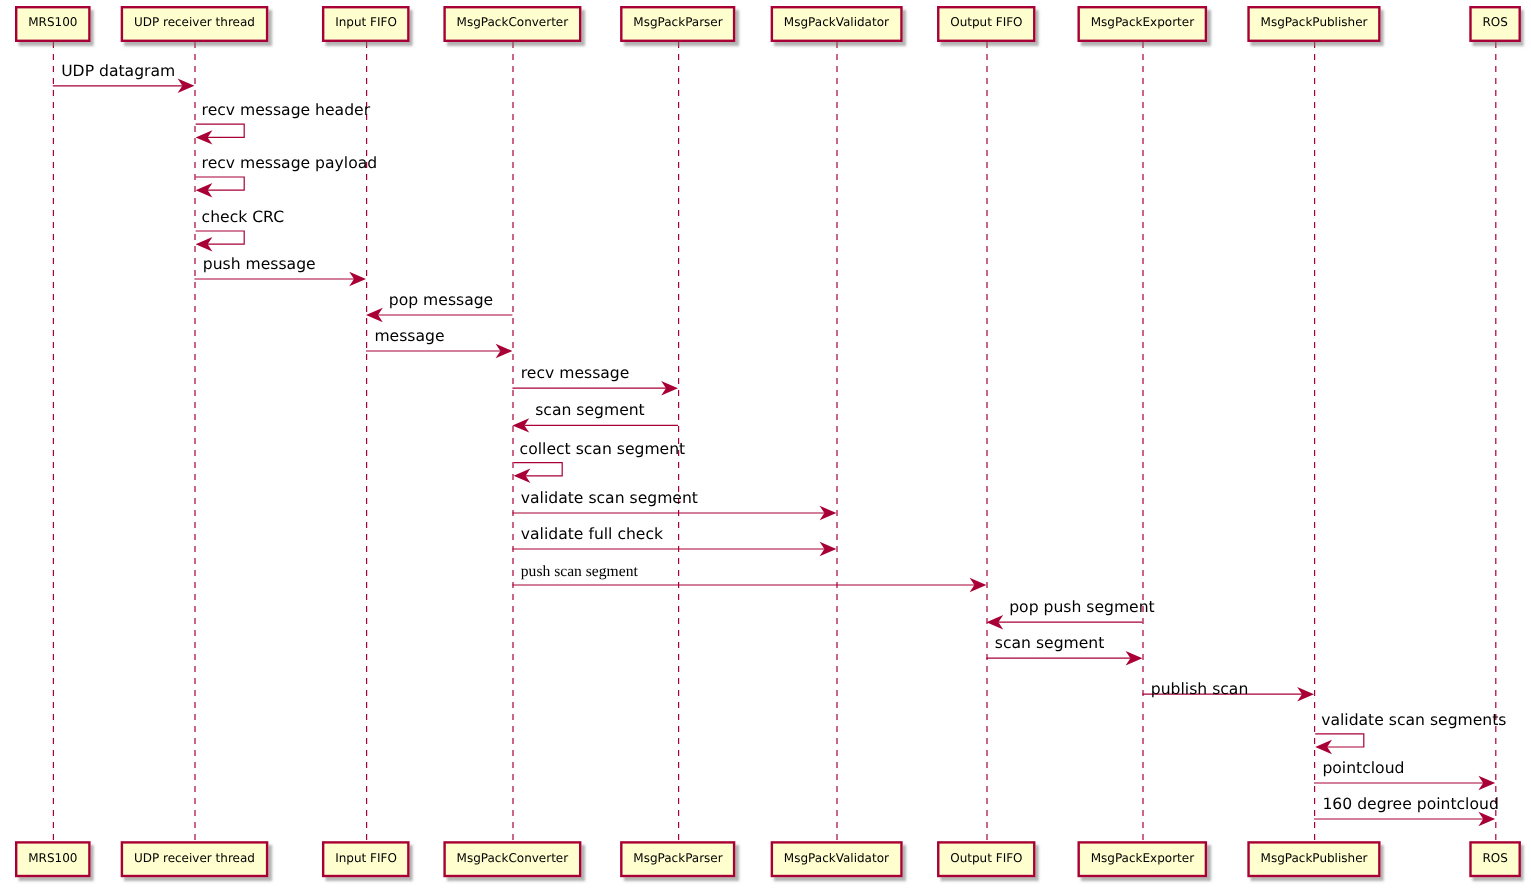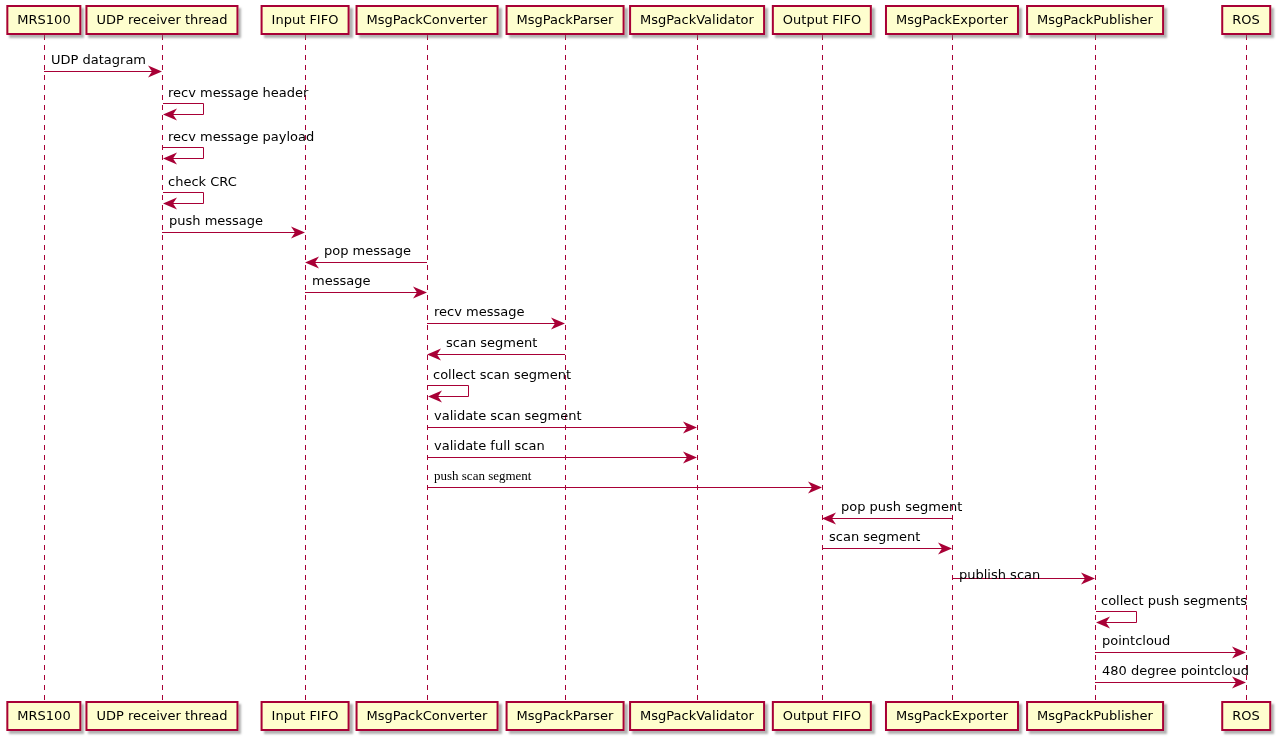--- a/index.html
+++ b/index.html
@@ -11,21 +11,21 @@
     font-family: "DejaVu Sans", "Liberation Sans", sans-serif;
     overflow: hidden;
   }
   #canvas { position: absolute; left: 0; top: 0; }
   .pbox {
     position: absolute;
     transform: translateX(-50%);
     background: var(--fill, #FEFECE);
     border: 2px solid var(--accent, #A80036);
     padding: 4px 9px;
-    font-size: 13px;
+    font-size: 10px;
     line-height: 18px;
     color: var(--text, #000000);
     white-space: nowrap;
     box-sizing: border-box;
     box-shadow: 3px 3px 2px rgba(115,115,115,0.55);
   }
   .mlabel {
     position: absolute;
     font-size: 13px;
     line-height: 16px;
@@ -111,21 +111,21 @@
     <div class="mlabel" style="left: 168px; top: 85px;">recv message header</div>
     <div class="mlabel" style="left: 168px; top: 129px;">recv message payload</div>
     <div class="mlabel" style="left: 168px; top: 174px;">check CRC</div>
     <div class="mlabel" style="left: 169px; top: 213px;">push message</div>
     <div class="mlabel" style="left: 324px; top: 243px;">pop message</div>
     <div class="mlabel" style="left: 312px; top: 273px;">message</div>
     <div class="mlabel" style="left: 434px; top: 304px;">recv message</div>
     <div class="mlabel" style="left: 446px; top: 335px;">scan segment</div>
     <div class="mlabel" style="left: 433px; top: 367px;">collect scan segment</div>
     <div class="mlabel" style="left: 434px; top: 408px;">validate scan segment</div>
-    <div class="mlabel" style="left: 434px; top: 438px;">validate full scan</div>
+    <div class="mlabel" style="left: 434px; top: 438px;">validate full check</div>
     <div class="mlabel" style="left: 434px; top: 468px; font-family: Liberation Serif, serif;">push scan segment</div>
     <div class="mlabel" style="left: 841px; top: 499px;">pop push segment</div>
     <div class="mlabel" style="left: 829px; top: 529px;">scan segment</div>
     <div class="mlabel" style="left: 959px; top: 567px;">publish scan</div>
-    <div class="mlabel" style="left: 1101px; top: 593px;">collect push segments</div>
+    <div class="mlabel" style="left: 1101px; top: 593px;">validate scan segments</div>
     <div class="mlabel" style="left: 1102px; top: 633px; text-align: right;">pointcloud</div>
-    <div class="mlabel" style="left: 1102px; top: 663px;">480 degree pointcloud</div>
+    <div class="mlabel" style="left: 1102px; top: 663px;">160 degree pointcloud</div>
   </div>
 
 </body></html>

